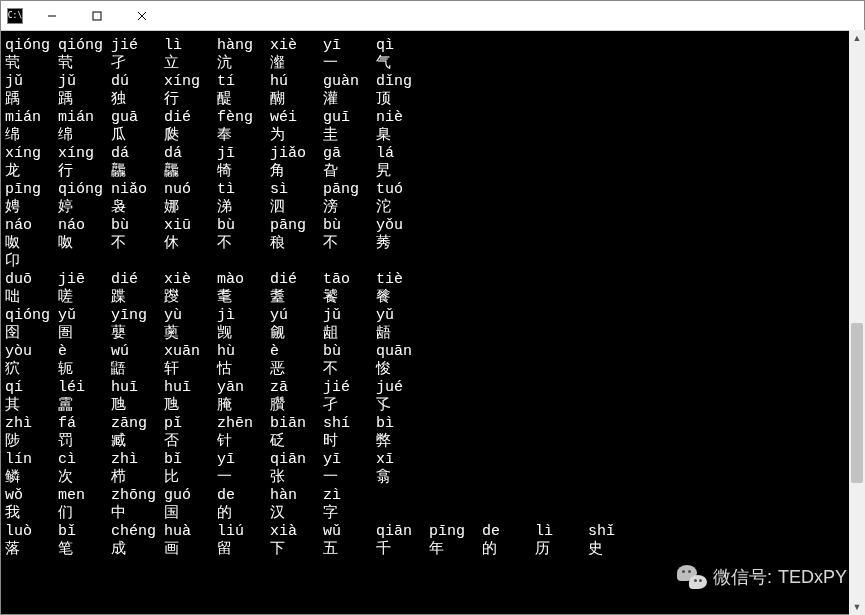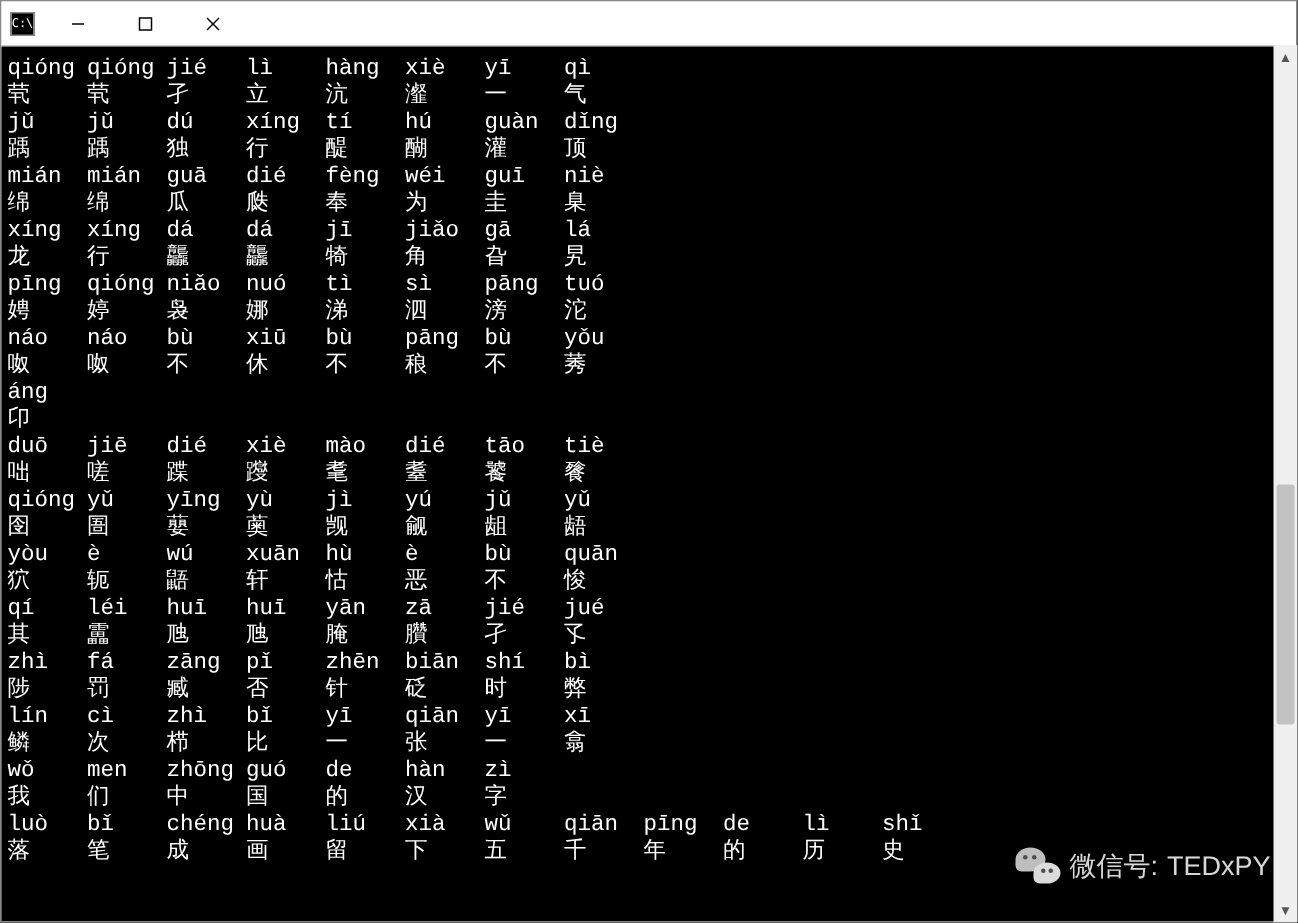--- a/index.html
+++ b/index.html
@@ -177,21 +177,20 @@
         <div class="row"><span class="cell">jǔ</span><span class="cell">jǔ</span><span class="cell">dú</span><span class="cell">xíng</span><span class="cell">tí</span><span class="cell">hú</span><span class="cell">guàn</span><span class="cell">dǐng</span></div>
         <div class="row"><span class="cell">踽</span><span class="cell">踽</span><span class="cell">独</span><span class="cell">行</span><span class="cell">醍</span><span class="cell">醐</span><span class="cell">灌</span><span class="cell">顶</span></div>
         <div class="row"><span class="cell">mián</span><span class="cell">mián</span><span class="cell">guā</span><span class="cell">dié</span><span class="cell">fèng</span><span class="cell">wéi</span><span class="cell">guī</span><span class="cell">niè</span></div>
         <div class="row"><span class="cell">绵</span><span class="cell">绵</span><span class="cell">瓜</span><span class="cell">瓞</span><span class="cell">奉</span><span class="cell">为</span><span class="cell">圭</span><span class="cell">臬</span></div>
         <div class="row"><span class="cell">xíng</span><span class="cell">xíng</span><span class="cell">dá</span><span class="cell">dá</span><span class="cell">jī</span><span class="cell">jiǎo</span><span class="cell">gā</span><span class="cell">lá</span></div>
         <div class="row"><span class="cell">龙</span><span class="cell">行</span><span class="cell">龘</span><span class="cell">龘</span><span class="cell">犄</span><span class="cell">角</span><span class="cell">旮</span><span class="cell">旯</span></div>
         <div class="row"><span class="cell">pīng</span><span class="cell">qióng</span><span class="cell">niǎo</span><span class="cell">nuó</span><span class="cell">tì</span><span class="cell">sì</span><span class="cell">pāng</span><span class="cell">tuó</span></div>
         <div class="row"><span class="cell">娉</span><span class="cell">婷</span><span class="cell">袅</span><span class="cell">娜</span><span class="cell">涕</span><span class="cell">泗</span><span class="cell">滂</span><span class="cell">沱</span></div>
         <div class="row"><span class="cell">náo</span><span class="cell">náo</span><span class="cell">bù</span><span class="cell">xiū</span><span class="cell">bù</span><span class="cell">pāng</span><span class="cell">bù</span><span class="cell">yǒu</span></div>
         <div class="row"><span class="cell">呶</span><span class="cell">呶</span><span class="cell">不</span><span class="cell">休</span><span class="cell">不</span><span class="cell">稂</span><span class="cell">不</span><span class="cell">莠</span></div>
-        <div class="row"><span class="cell">áng</span></div>
         <div class="row"><span class="cell">卬</span></div>
         <div class="row"><span class="cell">duō</span><span class="cell">jiē</span><span class="cell">dié</span><span class="cell">xiè</span><span class="cell">mào</span><span class="cell">dié</span><span class="cell">tāo</span><span class="cell">tiè</span></div>
         <div class="row"><span class="cell">咄</span><span class="cell">嗟</span><span class="cell">蹀</span><span class="cell">躞</span><span class="cell">耄</span><span class="cell">耋</span><span class="cell">饕</span><span class="cell">餮</span></div>
         <div class="row"><span class="cell">qióng</span><span class="cell">yǔ</span><span class="cell">yīng</span><span class="cell">yù</span><span class="cell">jì</span><span class="cell">yú</span><span class="cell">jǔ</span><span class="cell">yǔ</span></div>
         <div class="row"><span class="cell">囹</span><span class="cell">圄</span><span class="cell">蘡</span><span class="cell">薁</span><span class="cell">觊</span><span class="cell">觎</span><span class="cell">龃</span><span class="cell">龉</span></div>
         <div class="row"><span class="cell">yòu</span><span class="cell">è</span><span class="cell">wú</span><span class="cell">xuān</span><span class="cell">hù</span><span class="cell">è</span><span class="cell">bù</span><span class="cell">quān</span></div>
         <div class="row"><span class="cell">狖</span><span class="cell">轭</span><span class="cell">鼯</span><span class="cell">轩</span><span class="cell">怙</span><span class="cell">恶</span><span class="cell">不</span><span class="cell">悛</span></div>
         <div class="row"><span class="cell">qí</span><span class="cell">léi</span><span class="cell">huī</span><span class="cell">huī</span><span class="cell">yān</span><span class="cell">zā</span><span class="cell">jié</span><span class="cell">jué</span></div>
         <div class="row"><span class="cell">其</span><span class="cell">靁</span><span class="cell">虺</span><span class="cell">虺</span><span class="cell">腌</span><span class="cell">臢</span><span class="cell">孑</span><span class="cell">孓</span></div>
         <div class="row"><span class="cell">zhì</span><span class="cell">fá</span><span class="cell">zāng</span><span class="cell">pǐ</span><span class="cell">zhēn</span><span class="cell">biān</span><span class="cell">shí</span><span class="cell">bì</span></div>

